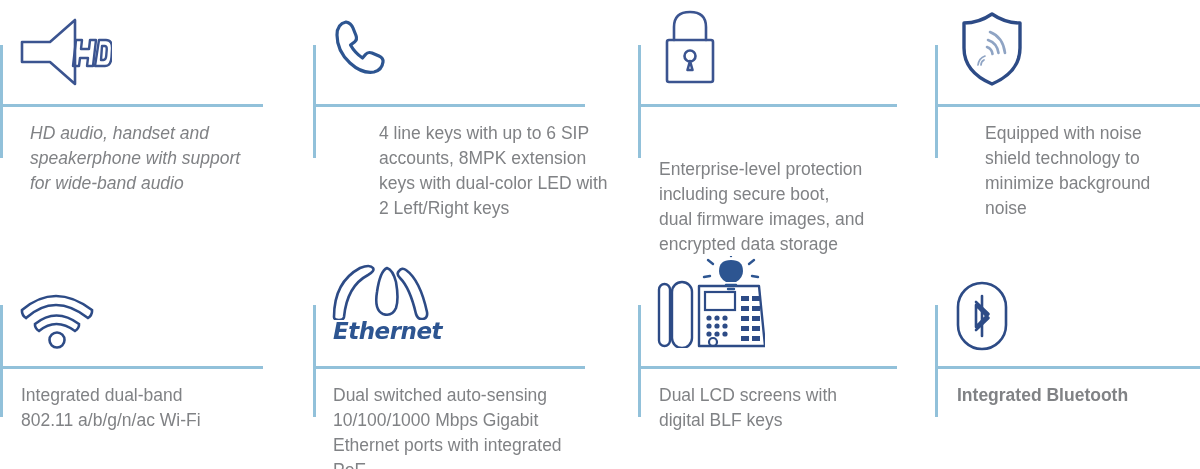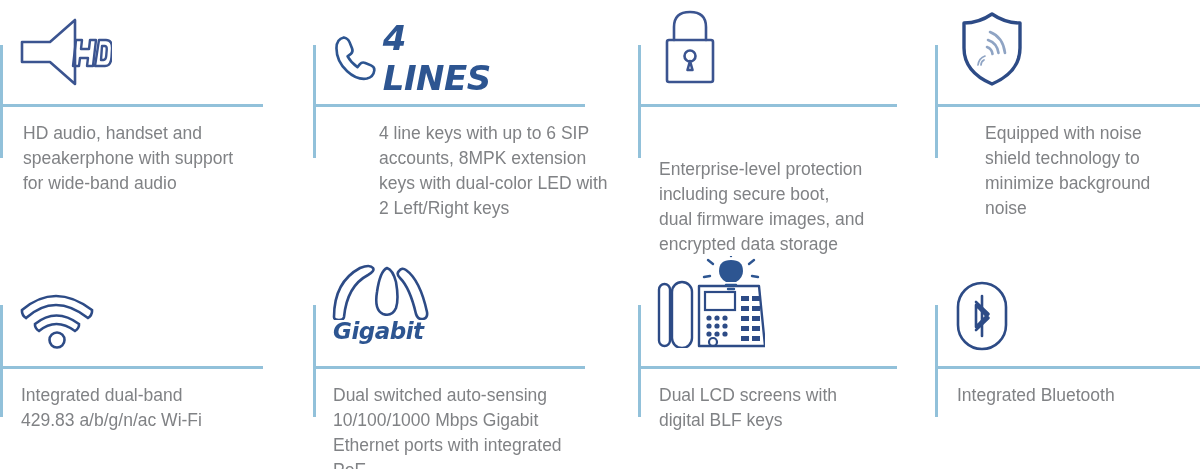--- a/index.html
+++ b/index.html
@@ -67,33 +67,32 @@
     <div class="rule-h" style="left:0px; top:104px; width:263px;"></div>
     <div class="icon-wrap" style="left:16px; top:16px;">
       <svg width="96" height="72" viewBox="0 0 96 72">
         <path d="M6 26 L34 26 L59 4 L59 68 L34 46 L6 46 Z" fill="none" stroke="#3b5490" stroke-width="2.6" stroke-linejoin="round" stroke-linecap="round"></path>
         <g fill="none" stroke="#3b5490" stroke-width="2.4" stroke-linejoin="round">
           <path d="M60 24 L57 50 L63 50 L64 42 L72 42 L71 50 L77 50 L80 24 L74 24 L73 33 L65 33 L66 24 Z"></path>
           <path d="M83 24 L79 50 L89 50 Q95 50 95.5 41 L96 33 Q96.5 24 90 24 Z M86 30 L89 30 Q91 30 90.7 34 L90.2 40 Q89.9 44 87.5 44 L85 44 Z"></path>
         </g>
       </svg>
     </div>
-    <div class="desc" style="left:23px; top:121px; width:250px;">HD audio, handset and
+    <div class="desc" style="left:30px; top:121px; width:250px;font-style:italic;">HD audio, handset and
 speakerphone with support
 for wide-band audio</div>
   </div>
 
   <div class="cell">
     <div class="rule-v" style="left:313px; top:45px; height:113px;"></div>
     <div class="rule-h" style="left:313px; top:104px; width:272px;"></div>
     <div class="icon-wrap" style="left:334px; top:18px;">
       <svg width="52" height="58" viewBox="0 0 52 58">
         <path d="M12 4 Q3 6 3 17 Q3 33 16 45 Q28 56 40 54 Q48 52 49 44 Q49.5 40 45 38 L38 35 Q34 33.5 31.5 36.5 L28.5 40 Q21 35 16.5 27 L20.5 24 Q23.5 21.5 22 17.5 L19 10 Q17 5 12 4 Z" fill="none" stroke="#2d5591" stroke-width="3.2" stroke-linejoin="round"></path>
       </svg>
-      <span class="badge-text lines-badge">4 LINES</span>
     </div>
     <div class="desc" style="left:333px; top:121px; width:275px;margin-left:46px;">4 line keys with up to 6 SIP
 accounts, 8MPK extension
 keys with dual-color LED with
 2 Left/Right keys</div>
   </div>
 
   <div class="cell">
     <div class="rule-v" style="left:638px; top:45px; height:113px;"></div>
     <div class="rule-h" style="left:638px; top:104px; width:259px;"></div>
@@ -140,36 +139,36 @@
     <div class="icon-wrap" style="left:18px; top:288px;">
       <svg width="78" height="62" viewBox="0 0 78 62">
         <g fill="none" stroke="#2d4b86" stroke-width="2.6" stroke-linecap="round">
           <path d="M4 22 Q37 -6 74 22 Q74.5 27 70 30 Q37 4 8 30 Q3.5 27 4 22 Z"></path>
           <path d="M17 36 Q38 19 61 36 Q61.5 40 57 43 Q38 29 21 43 Q16.5 40 17 36 Z"></path>
           <circle cx="39" cy="52" r="7.5"></circle>
         </g>
       </svg>
     </div>
     <div class="desc" style="left:21px; top:383px; width:260px;">Integrated dual-band
-429.83 a/b/g/n/ac Wi-Fi</div>
+802.11 a/b/g/n/ac Wi-Fi</div>
   </div>
 
   <div class="cell">
     <div class="rule-v" style="left:313px; top:305px; height:112px;"></div>
     <div class="rule-h" style="left:313px; top:366px; width:272px;"></div>
     <div class="icon-wrap" style="left:330px; top:262px;">
       <svg width="108" height="58" viewBox="0 0 108 58">
         <g fill="none" stroke="#2d4b86" stroke-width="2.6" stroke-linejoin="round" stroke-linecap="round">
           <path d="M4 55 Q4 20 30 6 Q40 2 43 6 Q45 9 38 13 Q17 24 14 55 Q13.5 58 9 58 Q4 58 4 55 Z"></path>
           <path d="M57 6 Q50 9 47 30 Q44 48 53 52 Q62 55 66 46 Q69 37 66 20 Q63 8 57 6 Z"></path>
           <path d="M76 8 Q90 18 97 50 Q98 56 93 57 Q88 58 86 52 Q80 26 70 16 Q66 12 69 9 Q72 5 76 8 Z"></path>
         </g>
       </svg>
     </div>
-    <span class="badge-text gigabit-badge" style="position:absolute; left:333px; top:318px;">Gigabit</span>
+    <span class="badge-text gigabit-badge" style="position:absolute; left:333px; top:318px;">Ethernet</span>
     <div class="desc" style="left:333px; top:383px; width:275px;">Dual switched auto-sensing
 10/100/1000 Mbps Gigabit
 Ethernet ports with integrated
 PoE</div>
   </div>
 
   <div class="cell">
     <div class="rule-v" style="left:638px; top:305px; height:112px;"></div>
     <div class="rule-h" style="left:638px; top:366px; width:259px;"></div>
     <div class="icon-wrap" style="left:655px; top:256px;">
@@ -229,16 +228,16 @@
   <div class="cell">
     <div class="rule-v" style="left:935px; top:305px; height:112px;"></div>
     <div class="rule-h" style="left:935px; top:366px; width:265px;"></div>
     <div class="icon-wrap" style="left:955px; top:280px;">
       <svg width="54" height="72" viewBox="0 0 54 72">
         <rect x="3" y="3" width="48" height="66" rx="24" fill="none" stroke="#2d4b86" stroke-width="2.6"></rect>
         <path d="M21 50 L33.5 38 L21 25 L21 47 L33.5 34 L21 22" fill="none" stroke="#2d4b86" stroke-width="2.6" stroke-linejoin="round" stroke-linecap="round"></path>
         <path d="M27 16 L27 56" fill="none" stroke="#2d4b86" stroke-width="2.6" stroke-linecap="round"></path>
       </svg>
     </div>
-    <div class="desc" style="left:957px; top:383px; width:235px;">Integrated Bluetooth</div>
+    <div class="desc" style="left:957px; top:383px; width:235px;font-weight:bold;">Integrated Bluetooth</div>
   </div>
 
 </div>
 
 </body></html>

